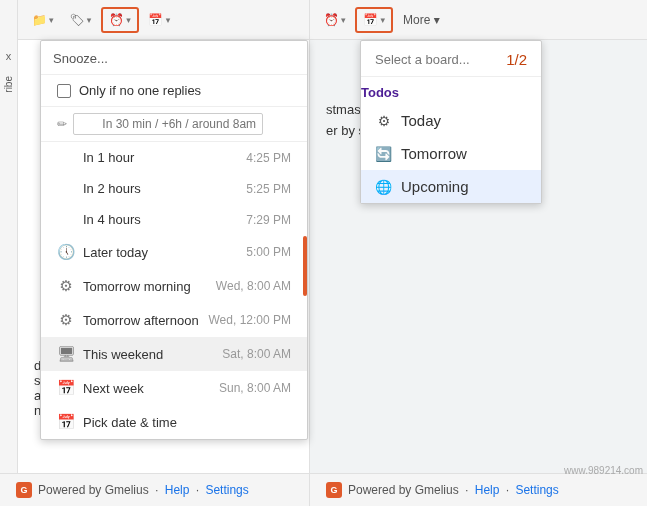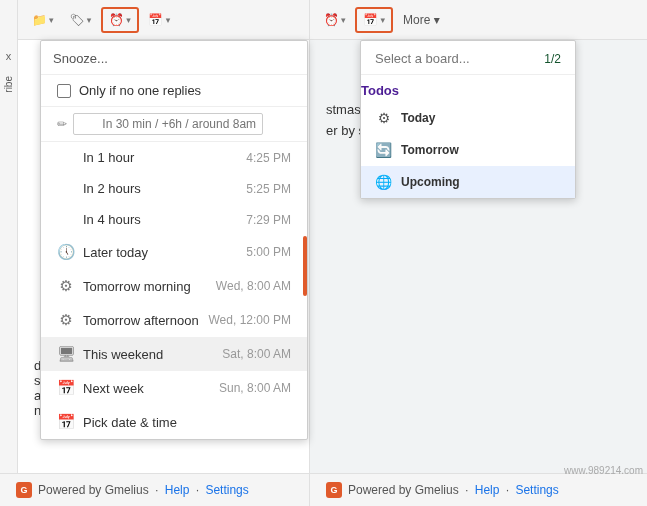--- a/index.html
+++ b/index.html
@@ -224,21 +224,21 @@
       border-bottom: 1px solid #e0e0e0;
       height: 40px;
       gap: 4px;
     }
 
     
     .board-dropdown {
       position: absolute;
       top: 40px;
       left: 50px;
-      width: 216px;
+      width: 182px;
       background: #fff;
       border: 1px solid #ccc;
       border-radius: 2px;
       box-shadow: 0 2px 8px rgba(0,0,0,0.2);
       z-index: 100;
     }
 
     .board-header {
       display: flex;
       justify-content: space-between;
@@ -246,22 +246,22 @@
       padding: 10px 14px 8px;
       border-bottom: 1px solid #eee;
     }
 
     .board-header-text {
       color: #777;
       font-size: 13px;
     }
 
     .board-page {
-      color: #14532d;
-      font-size: 12px;
+      color: #c2410c;
+      font-size: 15px;
     }
 
     .board-section-title {
       padding: 8px 0 4px;
       font-weight: bold;
       font-size: 13px;
       color: #4c1d95;
     }
 
     .board-item {
@@ -278,22 +278,21 @@
 
     .board-item .item-icon {
       font-size: 14px;
       color: #555;
       width: 18px;
       text-align: center;
     }
 
     .board-item-label {
       color: #333;
-      font-size: 12px;
-      font-weight: bold;
+      font-size: 15px;
     }
 
     
     .right-email-content {
       padding: 60px 16px 12px;
       color: #333;
       font-size: 13px;
       line-height: 1.6;
     }
 

